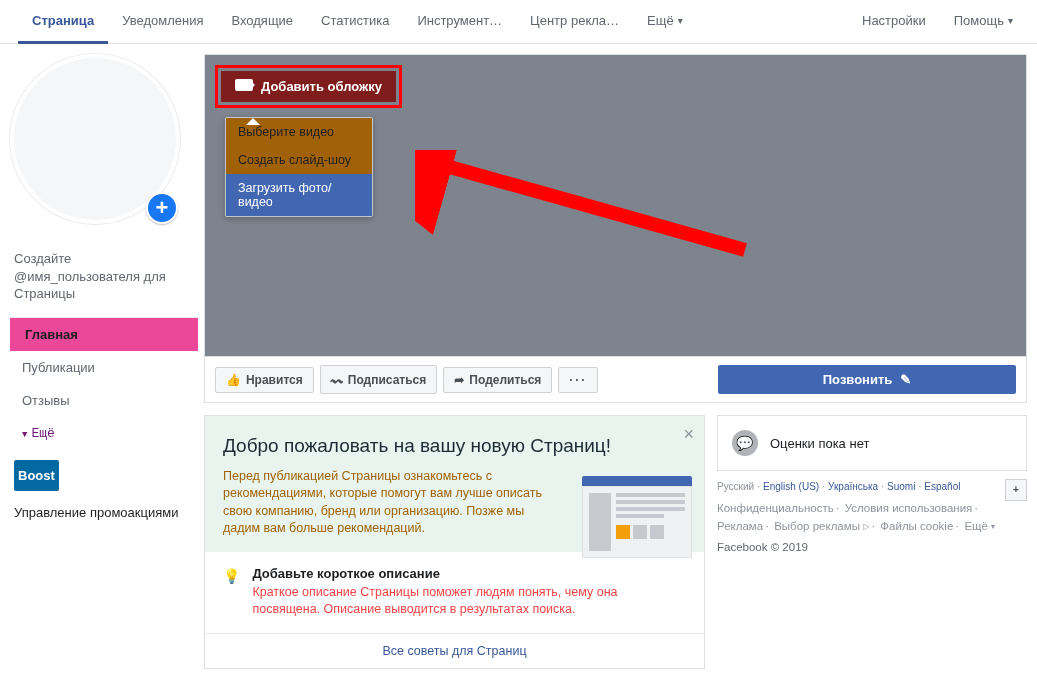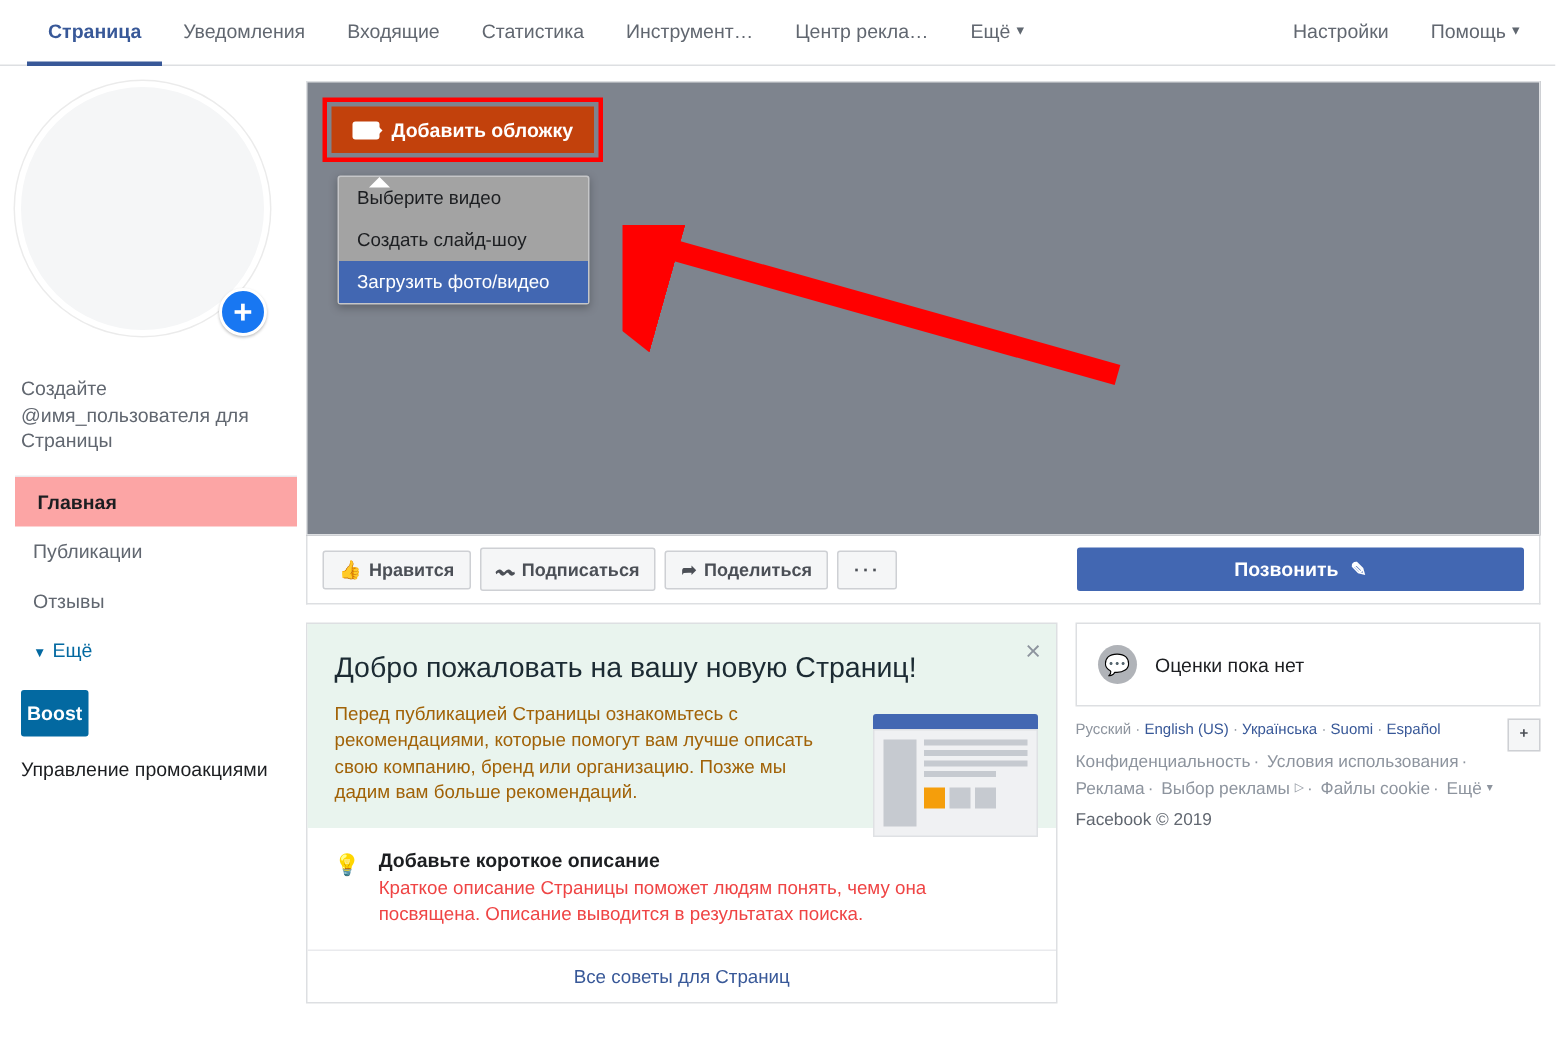--- a/index.html
+++ b/index.html
@@ -17,37 +17,37 @@
 
   
   .left { width: 198px; padding: 0 0 10px 10px; }
   .avatar-wrap { position: relative; width: 178px; height: 178px; margin: 10px 0 18px 0; }
   .avatar { width: 170px; height: 170px; border-radius: 50%; border: 4px solid #fff; background: #f5f6f7; box-shadow: 0 0 0 1px rgba(0,0,0,.08); }
   .add-photo { position: absolute; right: 10px; bottom: 8px; width: 32px; height: 32px; border-radius: 50%; background: #1877f2; color: #fff; display: flex; align-items: center; justify-content: center; font-size: 22px; font-weight: 700; box-shadow: 0 1px 2px rgba(0,0,0,.25); border: 2px solid #fff; }
   .username-hint { color: #616770; font-size: 13px; line-height: 1.35; padding: 0 8px 14px 4px; }
 
   .sidenav { border-top: 1px solid #e9eaed; }
   .sidenav .item { padding: 9px 12px; color: #616770; cursor: pointer; }
-  .sidenav .item.sel { background: #fca5a5; font-weight: 600; color: #1c1e21; border-left: 3px solid transparent; }
-  .sidenav .more { color: #0369a1; padding: 9px 12px; cursor: pointer; }
+  .sidenav .item.sel { background: #ec4899; font-weight: 600; color: #1c1e21; border-left: 3px solid transparent; }
+  .sidenav .more { color: #701a75; padding: 9px 12px; cursor: pointer; font-family: Liberation Mono, monospace; }
   .sidenav .more .tri { font-size: 9px; margin-right: 4px; }
 
   .boost { margin: 10px 0 10px 4px; display: inline-block; background: #0369a1; color: #fff; font-weight: 700; padding: 8px 4px; border-radius: 2px; cursor: pointer; }
   .promo { color: #1c1e21; font-size: 13px; padding: 4px; cursor: pointer; }
 
   
   .right { flex: 1; padding: 10px 10px 10px 6px; display: flex; flex-direction: column; }
 
   .cover { position: relative; height: 303px; background: #7e848e; border: 1px solid #dddfe2; }
   .add-cover-wrap { position: absolute; top: 10px; left: 10px; }
   .add-cover-outline { border: 3px solid #ff0000; padding: 3px; display: inline-block; }
-  .add-cover { background: #c2410c; color: #fff; font-weight: 700; padding: 8px 14px; display: flex; align-items: center; cursor: pointer; }
+  .add-cover { background: #7f1d1d; color: #fff; font-weight: 700; padding: 8px 14px; display: flex; cursor: pointer; }
   .cam-icon { display: inline-block; width: 18px; height: 12px; background: #fff; margin-right: 8px; border-radius: 2px; position: relative; }
   .cam-icon::after { content: ""; position: absolute; right: -7px; top: 1px; border: 5px solid transparent; border-left-color: #fff; }
-  .cover-menu { position: absolute; top: 52px; left: 10px; width: 168px; background: #a3a3a3; border: 1px solid #c5c6c8; border-radius: 2px; box-shadow: 0 2px 6px rgba(0,0,0,.25); }
+  .cover-menu { position: absolute; top: 52px; left: 10px; width: 148px; background: #a16207; border: 1px solid #c5c6c8; border-radius: 2px; box-shadow: 0 2px 6px rgba(0,0,0,.25); }
   .cover-menu::before { content: ""; position: absolute; top: -7px; left: 20px; width: 0; height: 0; border: 7px solid transparent; border-bottom-color: #fff; }
   .cover-menu .mitem { padding: 7px 12px; font-size: 12.5px; color: #1c1e21; cursor: pointer; }
   .cover-menu .mitem.hl { background: #4267b2; color: #fff; }
 
   .arrow { position: absolute; top: 95px; left: 210px; pointer-events: none; }
 
   
   .actionbar { display: flex; align-items: center; padding: 8px 10px; border: 1px solid #dddfe2; border-top: none; background: #fff; margin-bottom: 12px; }
   .fbtn { display: inline-flex; align-items: center; padding: 5px 10px; border: 1px solid #ced0d4; background: #f5f6f7; color: #4b4f56; font-weight: 600; font-size: 12px; margin-right: 6px; cursor: pointer; border-radius: 2px; }
   .fbtn .ic { margin-right: 5px; font-size: 12px; }

